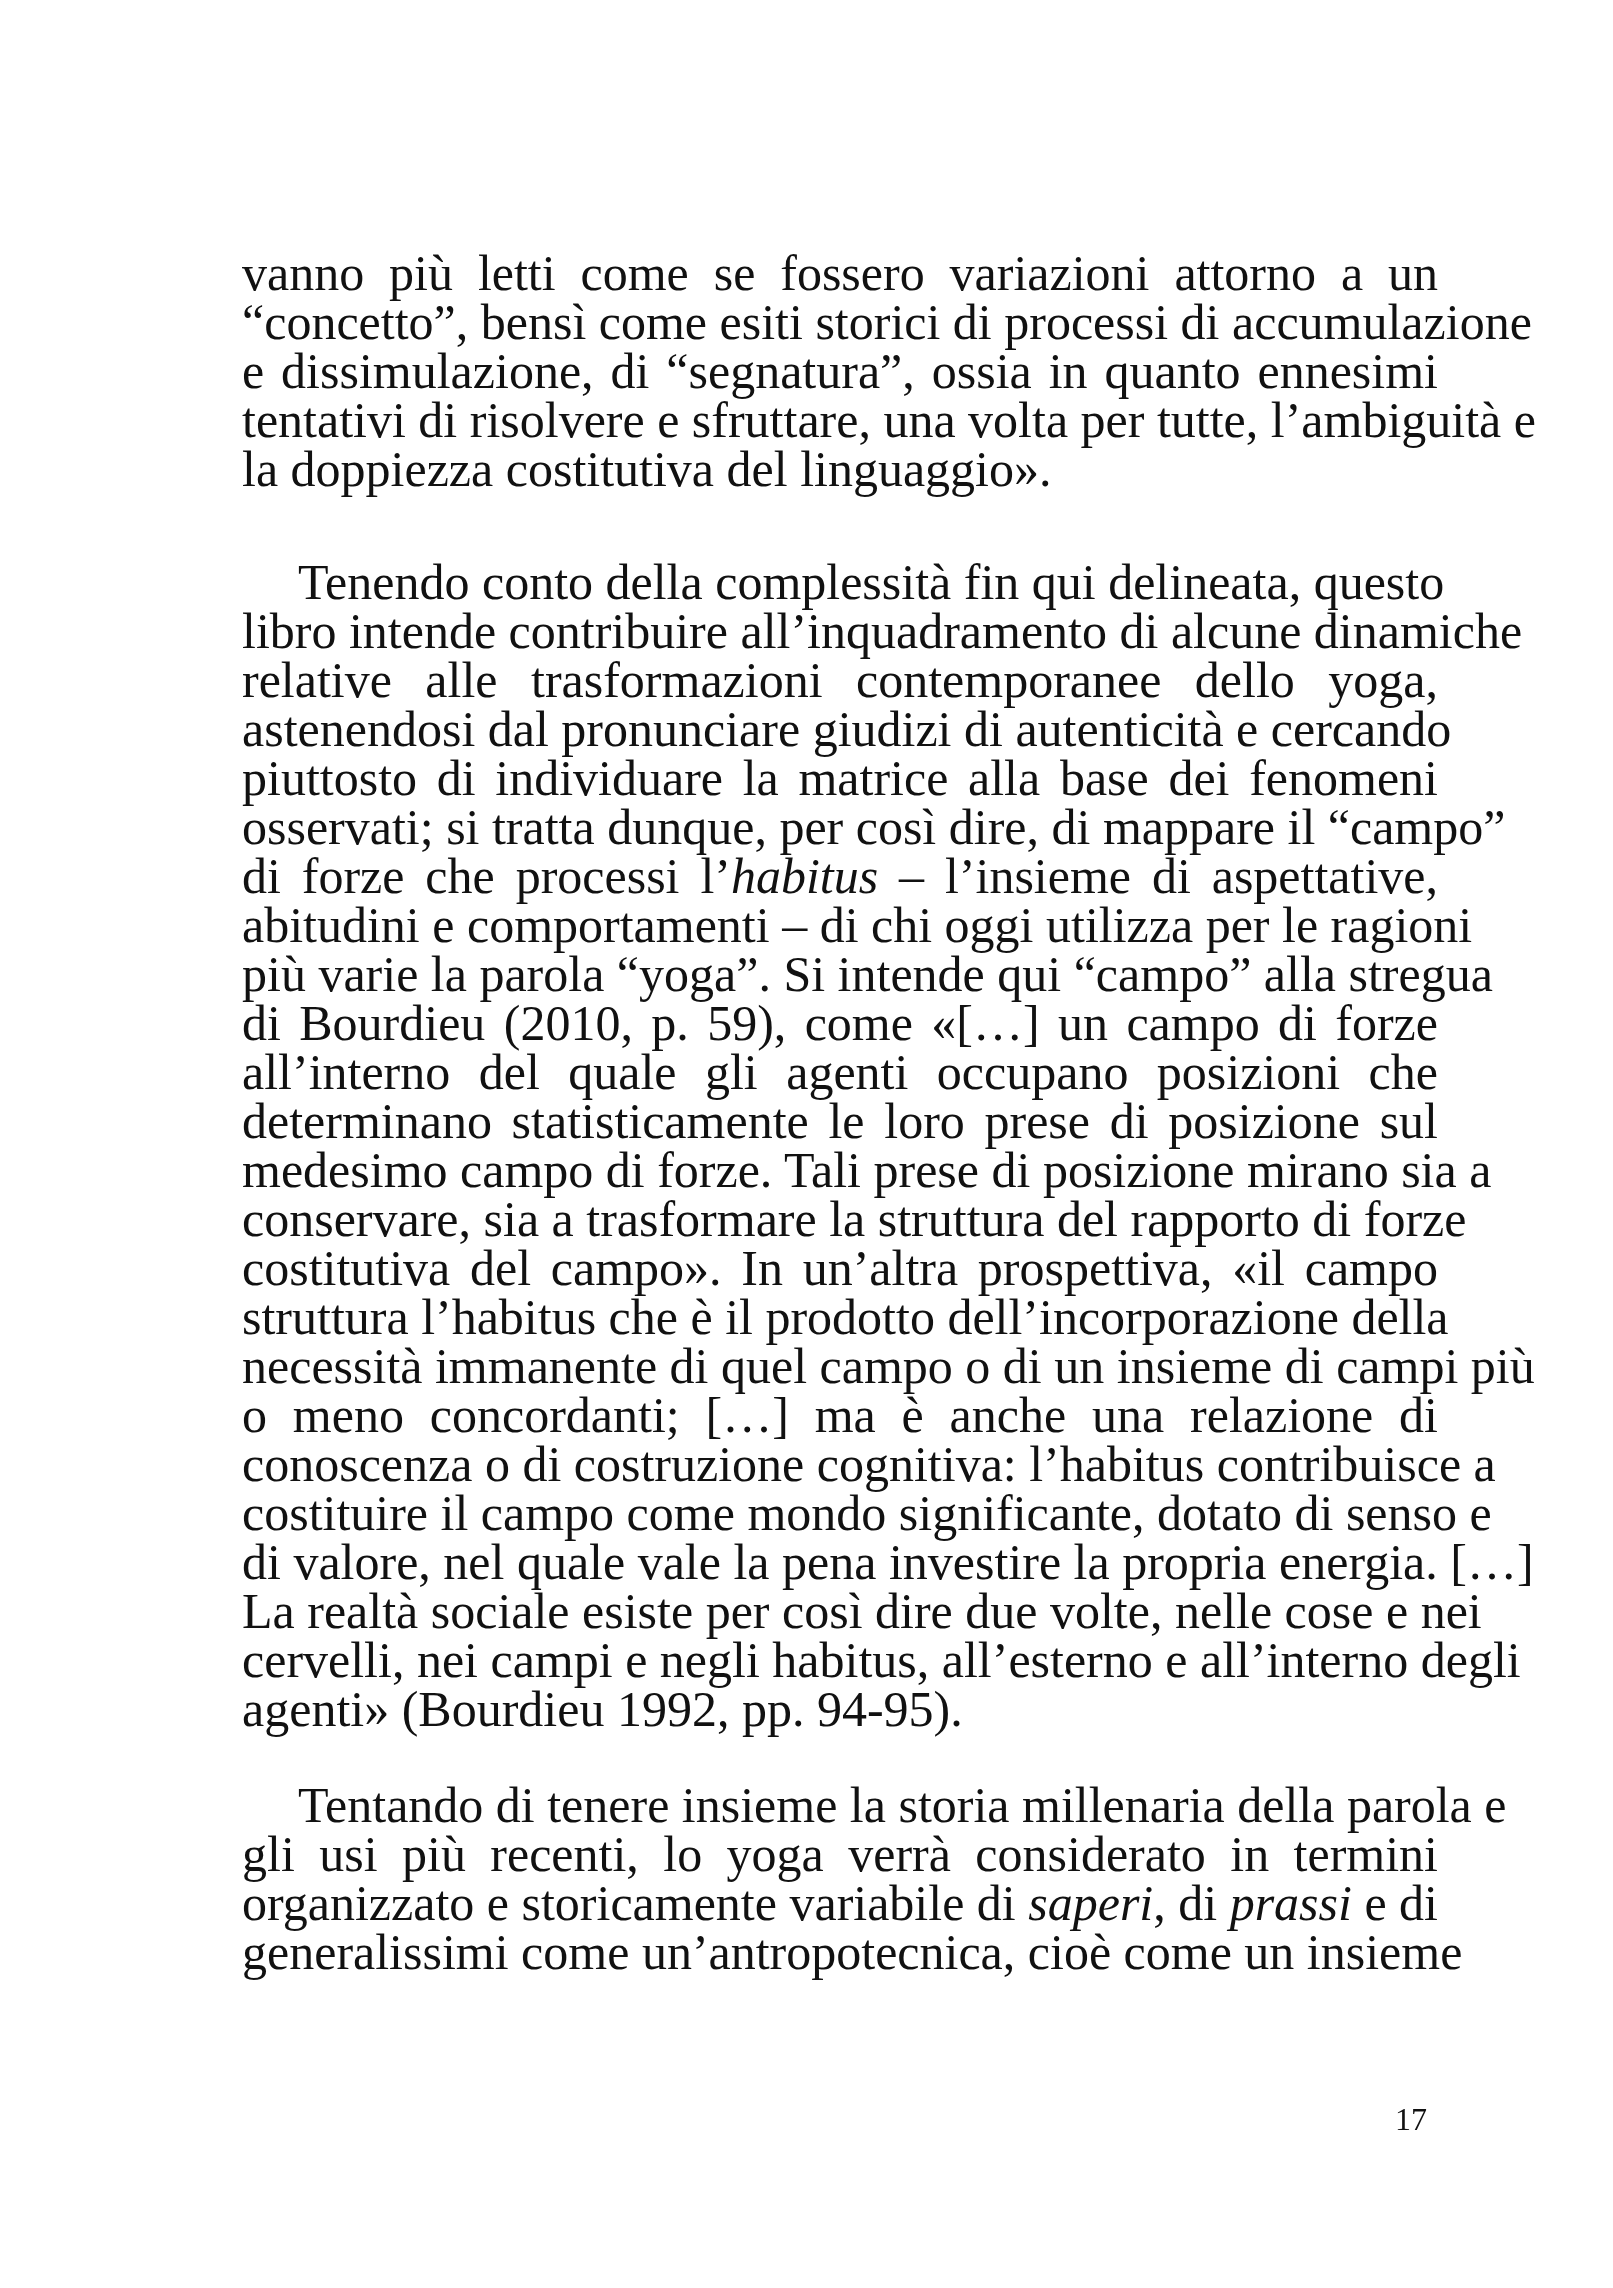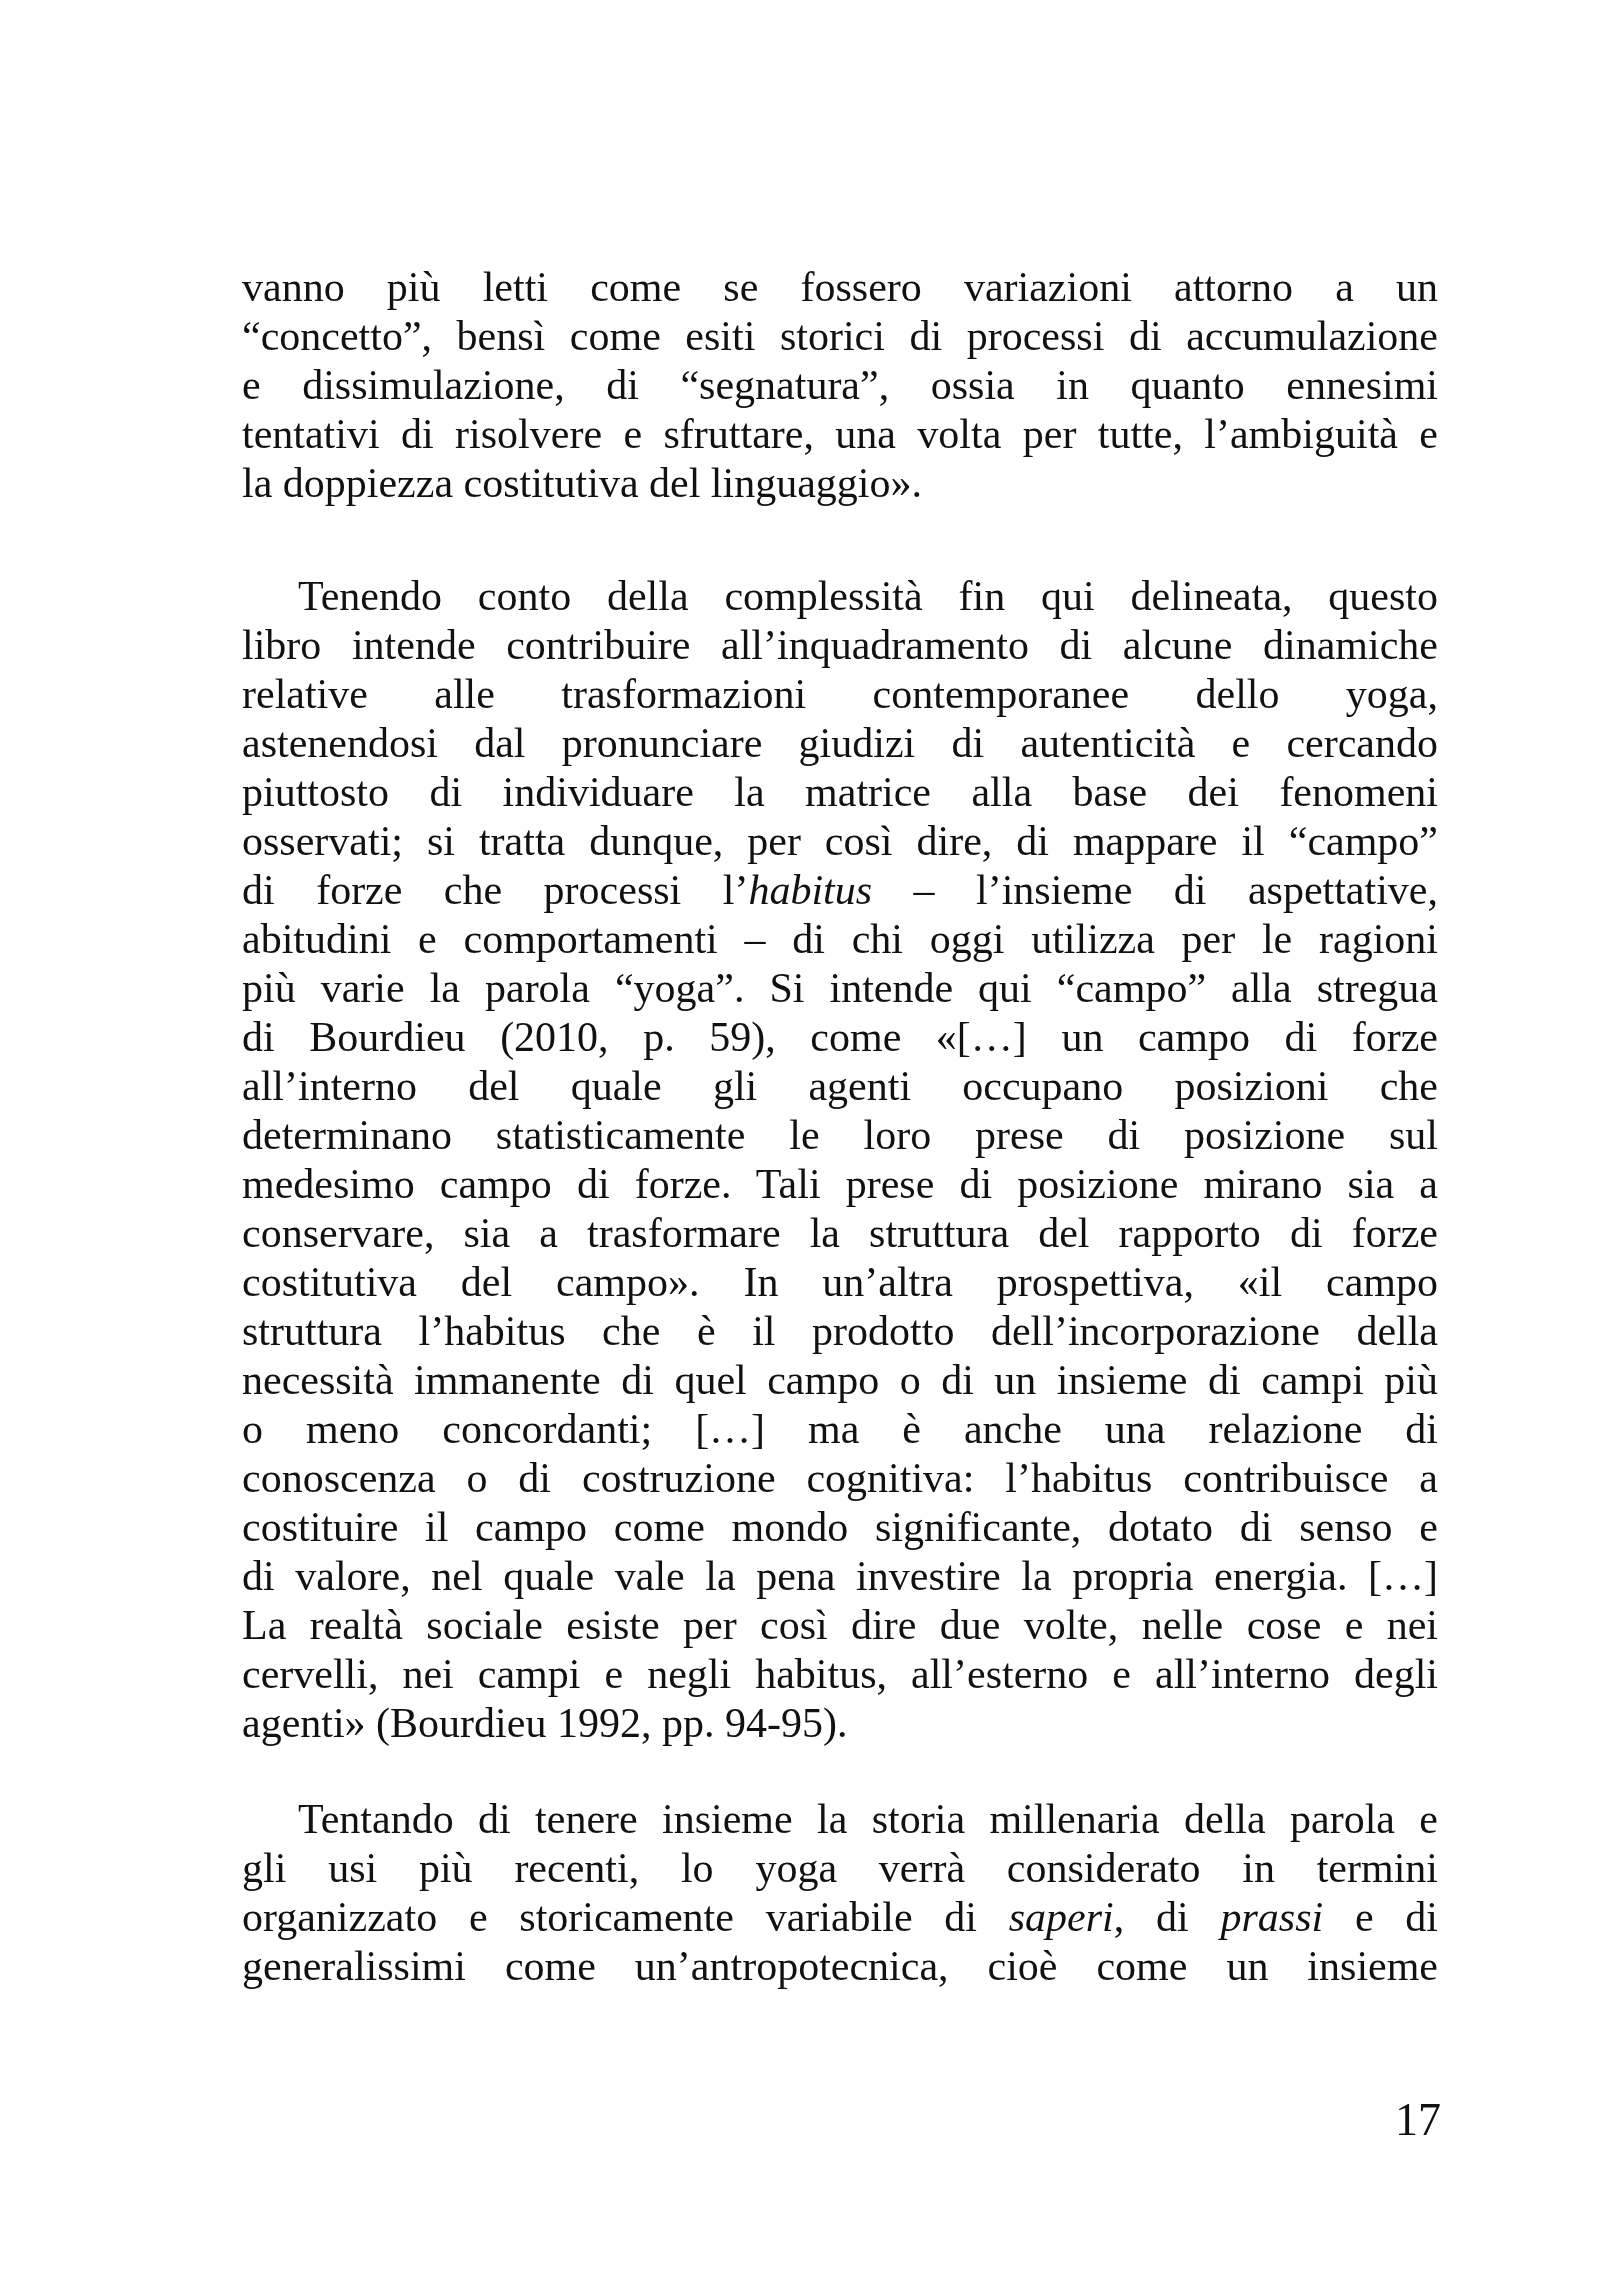--- a/index.html
+++ b/index.html
@@ -19,23 +19,22 @@
     position: absolute;
     left: 0; top: 0;
     width: 1613px;
     height: 2289px;
     background: #ffffff;
   }
   .text-block {
     position: absolute;
     left: 242px;
     width: 1196px;
-    font-size: 42px;
+    font-size: 50px;
     line-height: 49px;
-    margin-top: 14px;
   }
   .line {
     display: block;
     height: 49px;
     white-space: nowrap;
     text-align: justify;
     text-align-last: justify;
     overflow: visible;
   }
   .line.last {
@@ -46,21 +45,21 @@
     padding-left: 56px;
   }
   .para1 { top: 249px; }
   .para2 { top: 558px; }
   .para3 { top: 1781px; }
   em { font-style: italic; }
   .page-number {
     position: absolute;
     left: 1395px;
     top: 2099px;
-    font-size: 46px;
+    font-size: 32px;
     line-height: 41px;
   }
 </style>
 </head>
 <body>
 
 <div class="page">
 
   <div class="text-block para1">
     <span class="line">vanno più letti come se fossero variazioni attorno a un</span>

